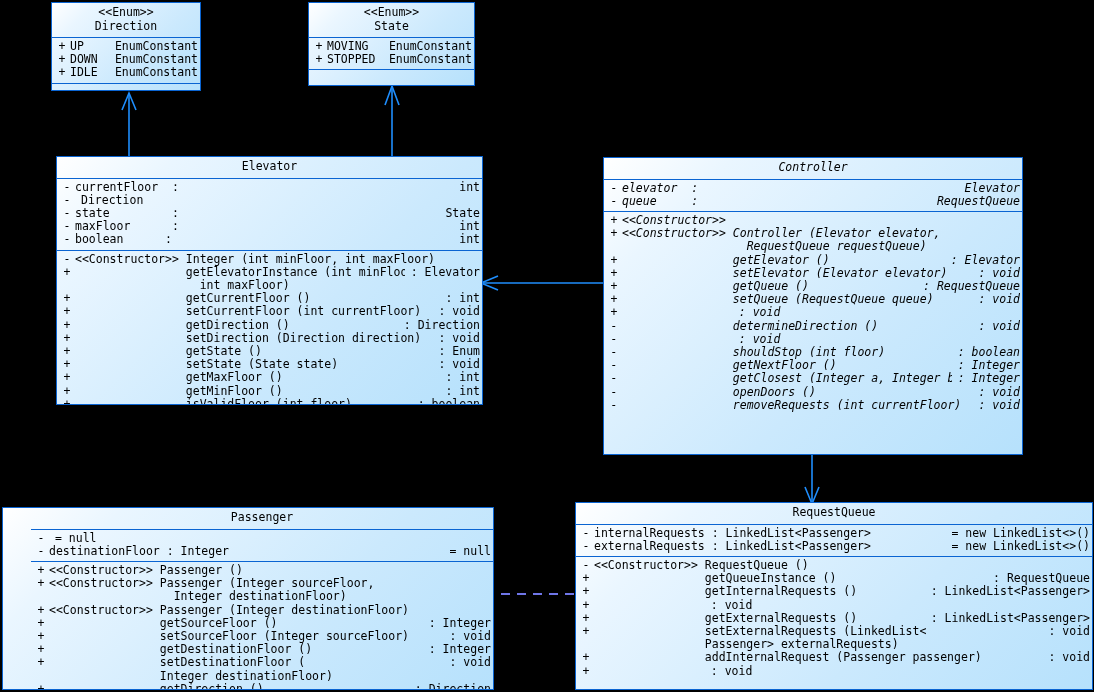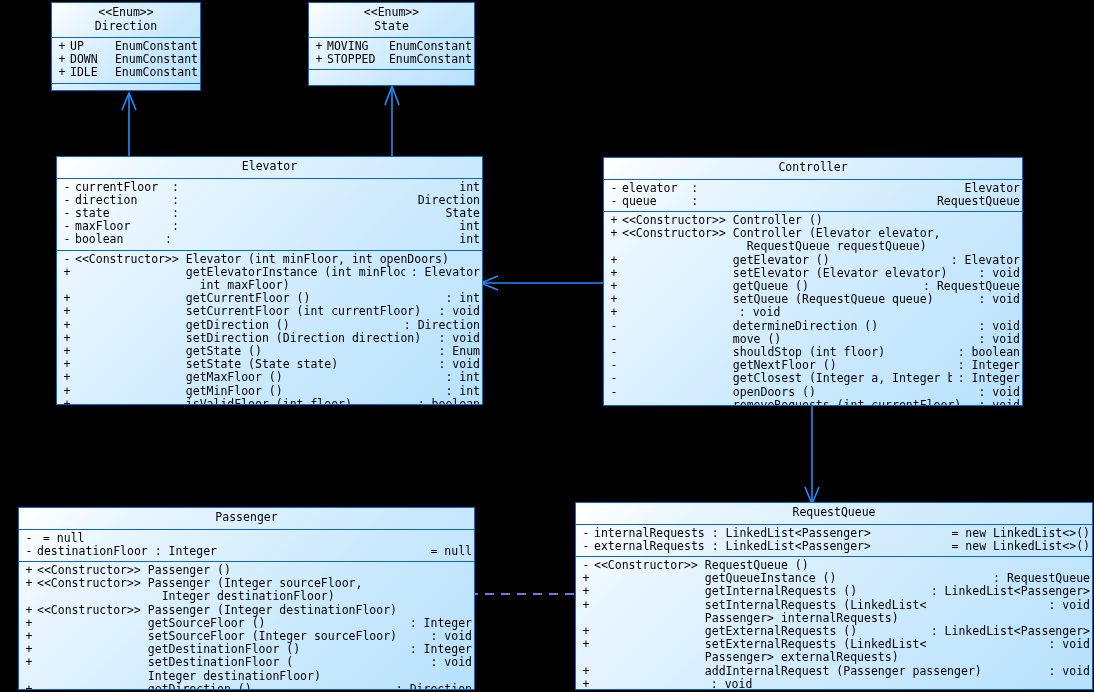--- a/index.html
+++ b/index.html
@@ -136,91 +136,90 @@
       </div>
     <div class="compartment empty-cmp"></div>
   </div>
 
   <div class="uml-box" style="left:56px; top:156px; width:427px; height:249px;">
     <div class="compartment title-cmp">
       <div class="title-line">Elevator</div>
     </div>
     <div class="compartment rows">
         <div class="row"><span class="col-vis">-</span><span class="col-stereo"></span><span class="col-name">currentFloor  :</span><span class="col-type">int</span></div>
-        <div class="row"><span class="col-vis">-</span><span class="col-stereo"></span><span class="col-name">direction     :</span><span class="col-type">Direction</span></div>
+        <div class="row"><span class="col-vis">-</span><span class="col-stereo"></span><span class="col-type">Direction</span></div>
         <div class="row"><span class="col-vis">-</span><span class="col-stereo"></span><span class="col-name">state         :</span><span class="col-type">State</span></div>
         <div class="row"><span class="col-vis">-</span><span class="col-stereo"></span><span class="col-name">maxFloor      :</span><span class="col-type">int</span></div>
         <div class="row"><span class="col-vis">-</span><span class="col-stereo"></span><span class="col-name">boolean      :</span><span class="col-type">int</span></div>
       </div>
     <div class="compartment rows">
-        <div class="row"><span class="col-vis">-</span><span class="col-stereo">&lt;&lt;Constructor&gt;&gt; </span><span class="col-name">Elevator (int minFloor, int openDoors)</span><span class="col-type"></span></div>
+        <div class="row"><span class="col-vis">-</span><span class="col-stereo">&lt;&lt;Constructor&gt;&gt; </span><span class="col-name">Integer (int minFloor, int maxFloor)</span><span class="col-type"></span></div>
         <div class="row"><span class="col-vis">+</span><span class="col-stereo">                </span><span class="col-name">getElevatorInstance (int minFloor,
   int maxFloor)</span><span class="col-type">: Elevator</span></div>
         <div class="row"><span class="col-vis">+</span><span class="col-stereo">                </span><span class="col-name">getCurrentFloor ()</span><span class="col-type">: int</span></div>
         <div class="row"><span class="col-vis">+</span><span class="col-stereo">                </span><span class="col-name">setCurrentFloor (int currentFloor)</span><span class="col-type">: void</span></div>
         <div class="row"><span class="col-vis">+</span><span class="col-stereo">                </span><span class="col-name">getDirection ()</span><span class="col-type">: Direction</span></div>
         <div class="row"><span class="col-vis">+</span><span class="col-stereo">                </span><span class="col-name">setDirection (Direction direction)</span><span class="col-type">: void</span></div>
         <div class="row"><span class="col-vis">+</span><span class="col-stereo">                </span><span class="col-name">getState ()</span><span class="col-type">: Enum</span></div>
         <div class="row"><span class="col-vis">+</span><span class="col-stereo">                </span><span class="col-name">setState (State state)</span><span class="col-type">: void</span></div>
         <div class="row"><span class="col-vis">+</span><span class="col-stereo">                </span><span class="col-name">getMaxFloor ()</span><span class="col-type">: int</span></div>
         <div class="row"><span class="col-vis">+</span><span class="col-stereo">                </span><span class="col-name">getMinFloor ()</span><span class="col-type">: int</span></div>
         <div class="row"><span class="col-vis">+</span><span class="col-stereo">                </span><span class="col-name">isValidFloor (int floor)</span><span class="col-type">: boolean</span></div>
       </div>
   </div>
 
-  <div class="uml-box" style="left:603px; top:157px; width:420px; height:249px;">
+  <div class="uml-box" style="left:603px; top:157px; width:420px; height:298px;font-style:italic;">
     <div class="compartment title-cmp">
       <div class="title-line">Controller</div>
     </div>
     <div class="compartment rows">
         <div class="row"><span class="col-vis">-</span><span class="col-stereo"></span><span class="col-name">elevator  :</span><span class="col-type">Elevator</span></div>
         <div class="row"><span class="col-vis">-</span><span class="col-stereo"></span><span class="col-name">queue     :</span><span class="col-type">RequestQueue</span></div>
       </div>
     <div class="compartment rows">
-        <div class="row"><span class="col-vis">+</span><span class="col-stereo">&lt;&lt;Constructor&gt;&gt; </span><span class="col-name">Controller ()</span><span class="col-type"></span></div>
+        <div class="row"><span class="col-vis">+</span><span class="col-stereo">&lt;&lt;Constructor&gt;&gt; </span><span class="col-type"></span></div>
         <div class="row"><span class="col-vis">+</span><span class="col-stereo">&lt;&lt;Constructor&gt;&gt; </span><span class="col-name">Controller (Elevator elevator,
   RequestQueue requestQueue)</span><span class="col-type"></span></div>
         <div class="row"><span class="col-vis">+</span><span class="col-stereo">                </span><span class="col-name">getElevator ()</span><span class="col-type">: Elevator</span></div>
         <div class="row"><span class="col-vis">+</span><span class="col-stereo">                </span><span class="col-name">setElevator (Elevator elevator)</span><span class="col-type">: void</span></div>
         <div class="row"><span class="col-vis">+</span><span class="col-stereo">                </span><span class="col-name">getQueue ()</span><span class="col-type">: RequestQueue</span></div>
         <div class="row"><span class="col-vis">+</span><span class="col-stereo">                </span><span class="col-name">setQueue (RequestQueue queue)</span><span class="col-type">: void</span></div>
         <div class="row"><span class="col-vis">+</span><span class="col-stereo">                </span><span class="col-type">: void</span></div>
         <div class="row"><span class="col-vis">-</span><span class="col-stereo">                </span><span class="col-name">determineDirection ()</span><span class="col-type">: void</span></div>
-        <div class="row"><span class="col-vis">-</span><span class="col-stereo">                </span><span class="col-name">move ()</span><span class="col-type">: void</span></div>
+        <div class="row"><span class="col-vis">-</span><span class="col-stereo">                </span><span class="col-type">: void</span></div>
         <div class="row"><span class="col-vis">-</span><span class="col-stereo">                </span><span class="col-name">shouldStop (int floor)</span><span class="col-type">: boolean</span></div>
         <div class="row"><span class="col-vis">-</span><span class="col-stereo">                </span><span class="col-name">getNextFloor ()</span><span class="col-type">: Integer</span></div>
         <div class="row"><span class="col-vis">-</span><span class="col-stereo">                </span><span class="col-name">getClosest (Integer a, Integer b)</span><span class="col-type">: Integer</span></div>
         <div class="row"><span class="col-vis">-</span><span class="col-stereo">                </span><span class="col-name">openDoors ()</span><span class="col-type">: void</span></div>
         <div class="row"><span class="col-vis">-</span><span class="col-stereo">                </span><span class="col-name">removeRequests (int currentFloor)</span><span class="col-type">: void</span></div>
       </div>
   </div>
 
   <div class="uml-box" style="left:575px; top:502px; width:518px; height:188px;">
     <div class="compartment title-cmp">
       <div class="title-line">RequestQueue</div>
     </div>
     <div class="compartment rows">
         <div class="row"><span class="col-vis">-</span><span class="col-stereo"></span><span class="col-name">internalRequests : LinkedList&lt;Passenger&gt;</span><span class="col-type">= new LinkedList&lt;&gt;()</span></div>
         <div class="row"><span class="col-vis">-</span><span class="col-stereo"></span><span class="col-name">externalRequests : LinkedList&lt;Passenger&gt;</span><span class="col-type">= new LinkedList&lt;&gt;()</span></div>
       </div>
     <div class="compartment rows">
         <div class="row"><span class="col-vis">-</span><span class="col-stereo">&lt;&lt;Constructor&gt;&gt; </span><span class="col-name">RequestQueue ()</span><span class="col-type"></span></div>
         <div class="row"><span class="col-vis">+</span><span class="col-stereo">                </span><span class="col-name">getQueueInstance ()</span><span class="col-type">: RequestQueue</span></div>
         <div class="row"><span class="col-vis">+</span><span class="col-stereo">                </span><span class="col-name">getInternalRequests ()</span><span class="col-type">: LinkedList&lt;Passenger&gt;</span></div>
-        <div class="row"><span class="col-vis">+</span><span class="col-stereo">                </span><span class="col-name">setInternalRequests (LinkedList&lt;
-Passenger&gt; internalRequests)</span><span class="col-type">: void</span></div>
+        <div class="row"><span class="col-vis">+</span><span class="col-stereo">                </span><span class="col-type">: void</span></div>
         <div class="row"><span class="col-vis">+</span><span class="col-stereo">                </span><span class="col-name">getExternalRequests ()</span><span class="col-type">: LinkedList&lt;Passenger&gt;</span></div>
         <div class="row"><span class="col-vis">+</span><span class="col-stereo">                </span><span class="col-name">setExternalRequests (LinkedList&lt;
 Passenger&gt; externalRequests)</span><span class="col-type">: void</span></div>
         <div class="row"><span class="col-vis">+</span><span class="col-stereo">                </span><span class="col-name">addInternalRequest (Passenger passenger)</span><span class="col-type">: void</span></div>
         <div class="row"><span class="col-vis">+</span><span class="col-stereo">                </span><span class="col-type">: void</span></div>
       </div>
   </div>
 
-  <div class="uml-box" style="left:18px; top:507px; width:457px; height:183px;">
+  <div class="uml-box" style="left:2px; top:507px; width:492px; height:183px;padding-left:28px;">
     <div class="compartment title-cmp">
       <div class="title-line">Passenger</div>
     </div>
     <div class="compartment rows">
         <div class="row"><span class="col-vis">-</span><span class="col-stereo"></span><span class="col-type">= null</span></div>
         <div class="row"><span class="col-vis">-</span><span class="col-stereo"></span><span class="col-name">destinationFloor : Integer</span><span class="col-type">= null</span></div>
       </div>
     <div class="compartment rows">
         <div class="row"><span class="col-vis">+</span><span class="col-stereo">&lt;&lt;Constructor&gt;&gt; </span><span class="col-name">Passenger ()</span><span class="col-type"></span></div>
         <div class="row"><span class="col-vis">+</span><span class="col-stereo">&lt;&lt;Constructor&gt;&gt; </span><span class="col-name">Passenger (Integer sourceFloor,

